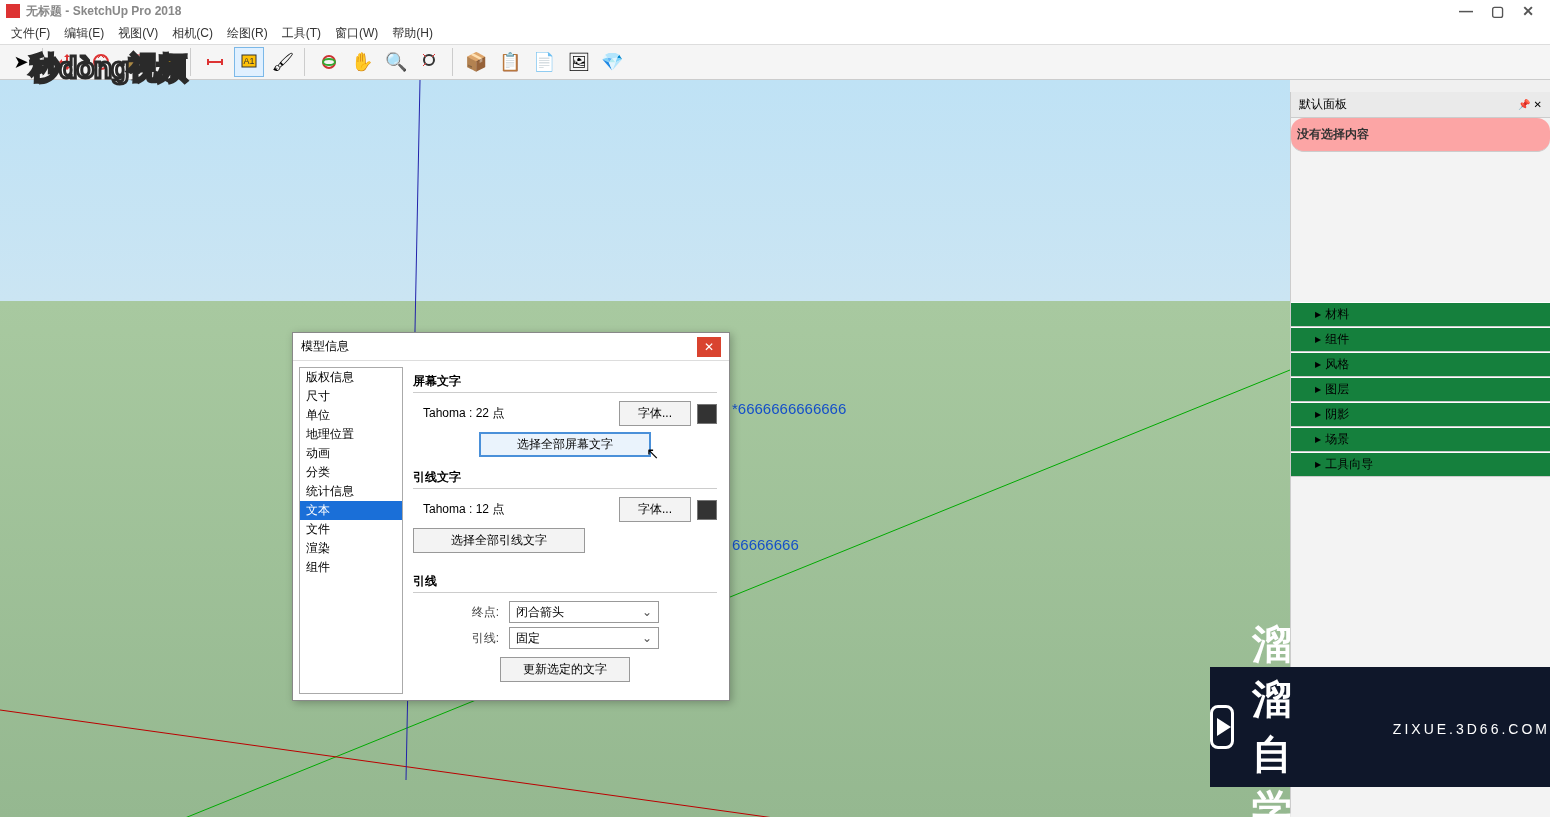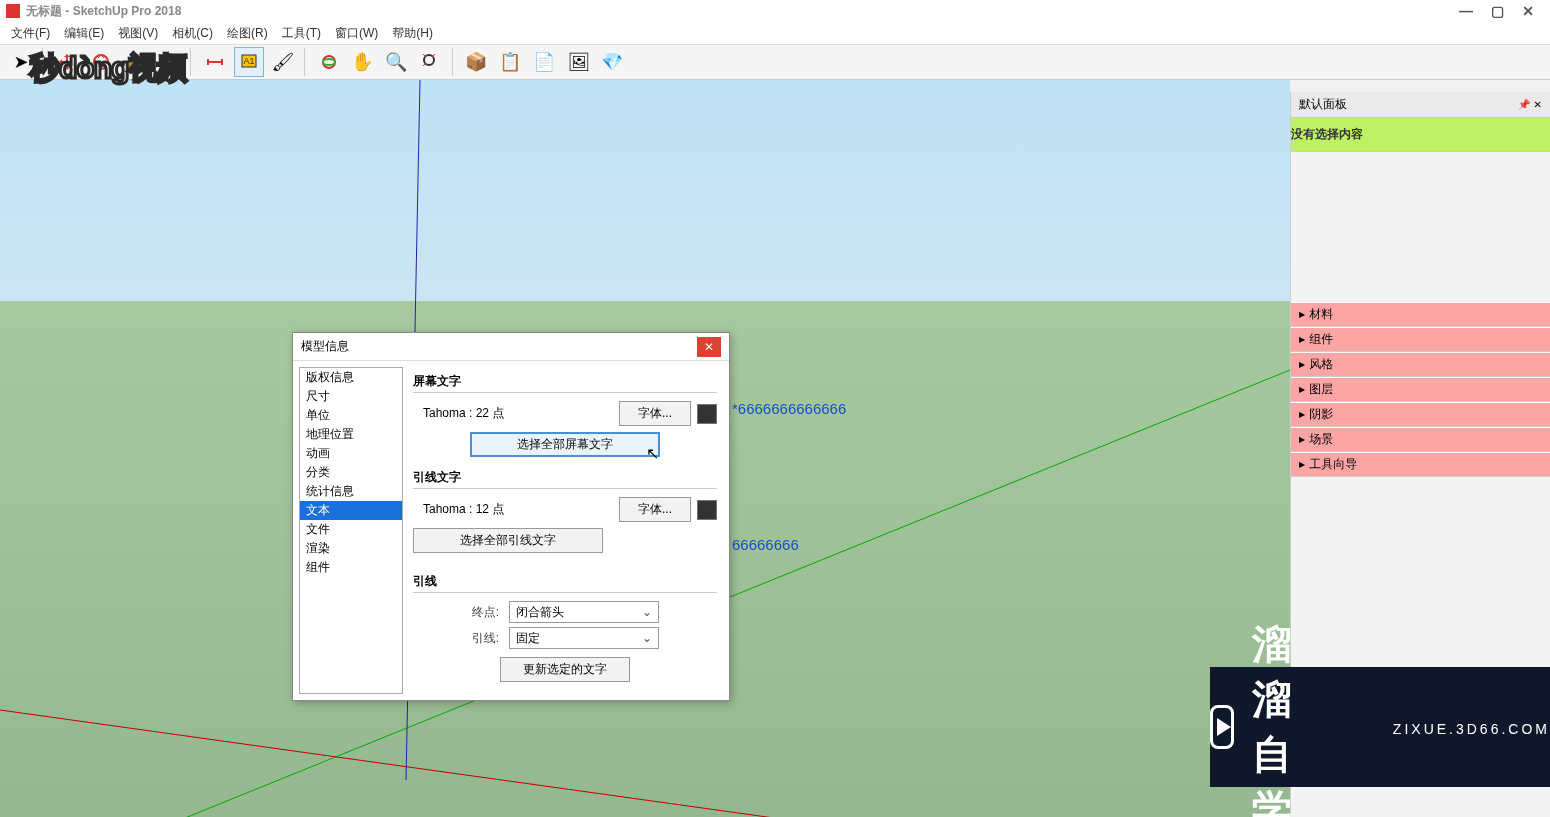--- a/index.html
+++ b/index.html
@@ -33,41 +33,41 @@
   .logo-bottom .big { font-size: 40px; font-weight: 700; letter-spacing: 6px; display:flex; align-items:center;}
   .logo-bottom .play { width:44px; height:44px; border:3px solid #fff; border-radius:8px; display:flex; align-items:center; justify-content:center; margin-right:18px; }
   .logo-bottom .play::after { content:""; border-left:14px solid #fff; border-top:9px solid transparent; border-bottom:9px solid transparent; margin-left:4px;}
   .logo-bottom .small { font-size: 14px; letter-spacing: 3px; margin-top:4px; margin-left:60px;}
 
   
   .sidepanel { position: absolute; right: 0; top: 92px; width: 260px; bottom: 0; background: #f3f3f3; border-left: 1px solid #ccc; font-size: 12px; }
   .sp-header { background: #eaeaea; border-bottom: 1px solid #ccc; padding: 4px 8px; font-weight: 500; display:flex; justify-content:space-between; align-items:center;}
   .sp-sub { background: #e0e0e0; border-bottom: 1px solid #ccc; padding: 4px 8px; display:flex; align-items:center; gap:4px;}
   .sp-sub::before { content:"▼"; font-size:8px; }
-  .sp-body { padding: 8px 0; color: #333; font-weight:600; background:#bef264; border-bottom:1px solid #ccc; }
+  .sp-body { padding: 8px 6px; color: #333; font-weight:600; background:#fca5a5; border-bottom:1px solid #ccc;border-radius:13px; }
   .sp-space { height: 150px; background:#f3f3f3;}
-  .sp-row { background: #fca5a5; border-bottom:1px solid #ccc; border-top:1px solid #fff; padding: 3px 8px; display:flex; align-items:center; gap:4px;}
+  .sp-row { background: #15803d; border-bottom:1px solid #ccc; border-top:1px solid #fff; padding: 3px 24px; display:flex; align-items:center; gap:4px;}
   .sp-row::before { content:"▶"; font-size:8px; }
 
   
   .dialog { position: absolute; left: 292px; top: 332px; width: 438px; background: #fff; border: 1px solid #888; box-shadow: 2px 2px 8px rgba(0,0,0,0.25); z-index: 10; font-size: 12px; }
   .dlg-title { height: 28px; background: #fff; border-bottom: 1px solid #ddd; display: flex; align-items: center; padding: 0 8px; }
   .dlg-title .t { flex:1; }
   .dlg-close { width: 24px; height: 20px; background: #d9432f; color: #fff; display: flex; align-items: center; justify-content: center; font-size: 12px; }
   .dlg-body { display: flex; min-height: 300px; }
   .dlg-list { width: 104px; border: 1px solid #aaa; margin: 6px; background:#fff; }
   .dlg-list div { padding: 1px 6px; white-space: nowrap; font-size:12px; }
   .dlg-list .sel { background: #1a6fd8; color: #fff; }
   .dlg-content { flex: 1; padding: 8px 12px 14px 4px; }
   .sect-title { font-weight: 700; margin: 4px 0 2px 0; }
   .sect-hr { border: none; border-top: 1px solid #ccc; margin: 2px 0 8px 0; }
   .row { display:flex; align-items:center; margin: 4px 0; }
   .row .lab { width: 96px; text-align:right; padding-right:10px; color:#444;}
   .btn { border: 1px solid #999; background: #f3f3f3; padding: 3px 18px; font-size: 12px; }
-  .btn.wide { width: 190px; text-align:center; }
+  .btn.wide { width: 172px; text-align:center; }
   .btn.focus { border: 2px solid #4a90d9; background:#eaf3fc; padding:2px 17px;}
   .swatch { width: 20px; height: 20px; background:#333; border:1px solid #777; margin-left:6px;}
   .select { border: 1px solid #999; background:#fff; width:150px; height:22px; display:flex; align-items:center; justify-content:space-between; padding:0 6px;}
   .select::after { content:"⌄"; font-size:12px; color:#555;}
   .cursor { position:absolute; left: 646px; top: 444px; font-size:16px; z-index:20; pointer-events:none;}
 </style>
 </head>
 <body>
 
 <div class="titlebar">

